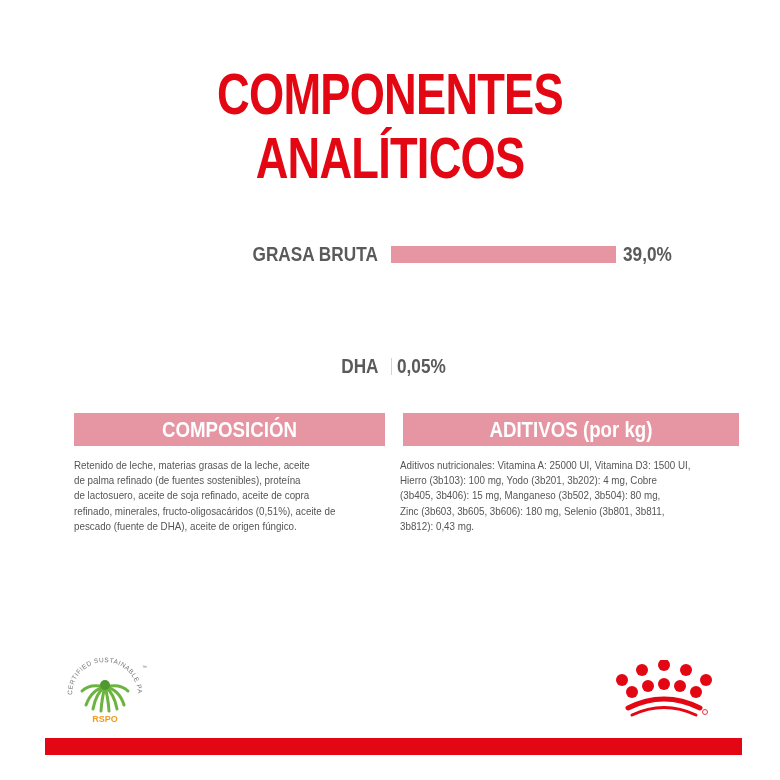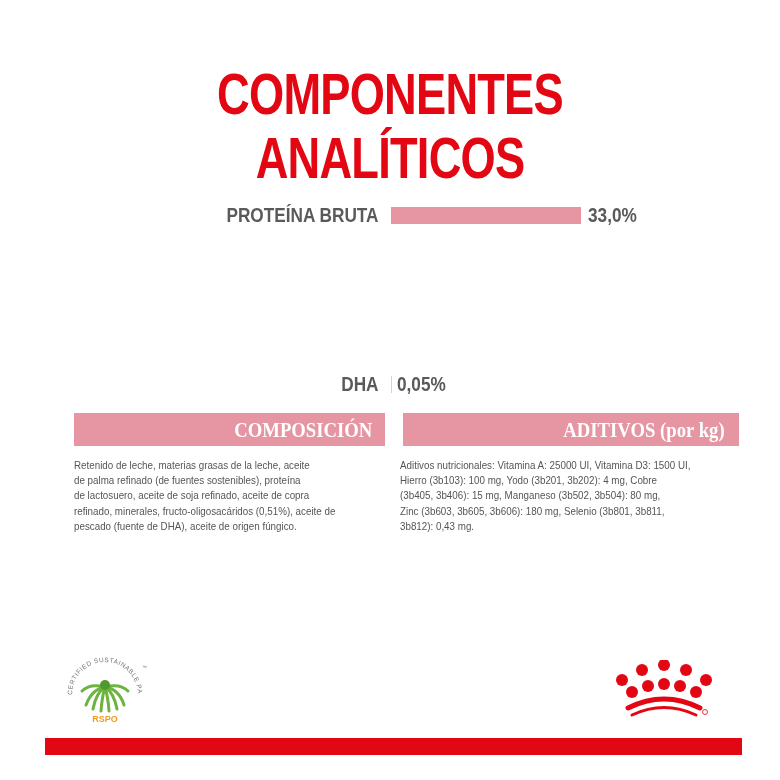--- a/index.html
+++ b/index.html
@@ -19,43 +19,43 @@
   }
   .row .bar { position: absolute; left: 391px; top: 7px; height: 17px; background: #e695a3; }
   .row .bar.thin { width: 1px !important; background: #f0c6cd; }
   .row .value {
     position: absolute; top: 0; height: 30px; line-height: 30px; color: #5a5a5a;
     font-weight: bold; font-size: 21px; white-space: nowrap;
     transform: scaleX(0.82); transform-origin: left center;
   }
   .section-head {
     position: absolute; top: 413px; height: 33px; background: #e695a3; color: #ffffff;
-    text-align: right; line-height: 33px; font-weight: bold; font-size: 22px; font-family: Liberation Serif, serif;
+    text-align: center; line-height: 33px; font-weight: bold; font-size: 22px;
   }
   .section-head span { display: inline-block; transform: scaleX(0.85); }
   .section-body {
     position: absolute; top: 458px; color: #555555; font-size: 11.4px; line-height: 15.2px;
     transform: scaleX(0.86); transform-origin: left top;
   }
   .rspo { position: absolute; left: 62px; top: 655px; width: 90px; height: 70px; }
   .crown { position: absolute; left: 610px; top: 660px; width: 115px; height: 62px; }
   .redbar { position: absolute; left: 45px; top: 738px; width: 697px; height: 17px; background: #e30613; }
 </style>
 </head>
 <body>
 
 <div class="title">COMPONENTES ANALÍTICOS</div>
 
 <div class="chart">
-  <div class="row" style="top:200px">
-    <span class="label">PROTEÍNA BRUTA</span>
-    <span class="bar" style="width:190px"></span>
-    <span class="value" style="left:588px">33,0%</span>
+  <div class="row" style="top:239px">
+    <span class="label">GRASA BRUTA</span>
+    <span class="bar" style="width:225px"></span>
+    <span class="value" style="left:623px">39,0%</span>
   </div>
-  <div class="row" style="top:369px">
+  <div class="row" style="top:351px">
     <span class="label">DHA</span>
     <span class="bar thin" style="width:1px"></span>
     <span class="value" style="left:397px">0,05%</span>
   </div>
 </div>
 
 <div class="section-head" style="left:74px; width:311px">
   <span>COMPOSICIÓN</span>
 </div>
 <div class="section-body" style="left:74px">

